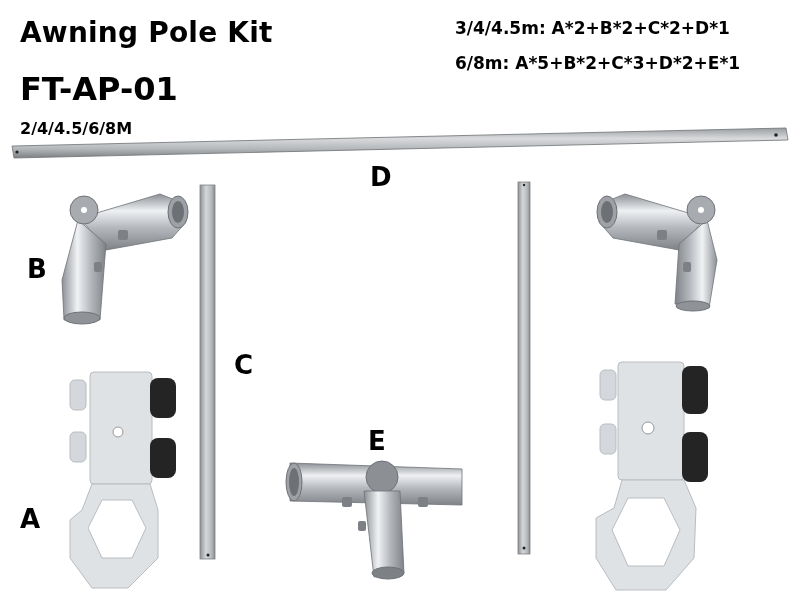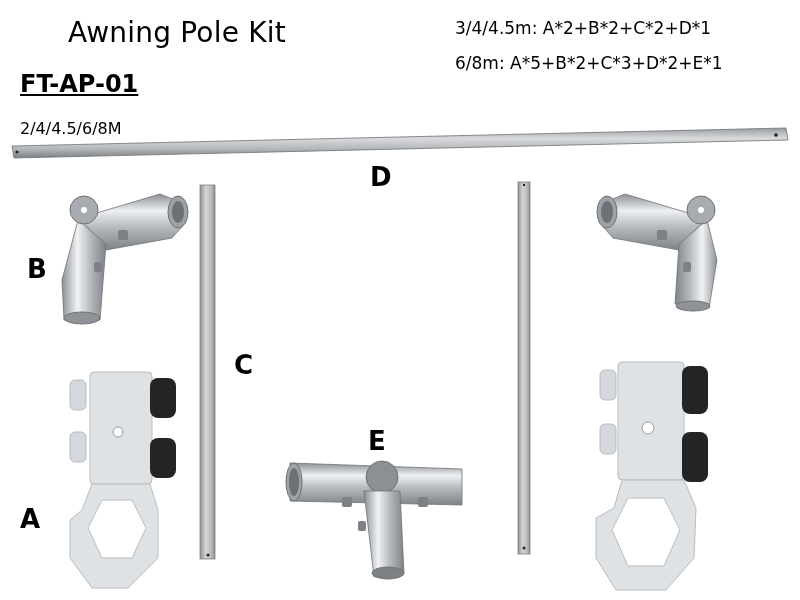--- a/index.html
+++ b/index.html
@@ -1,20 +1,20 @@
 <!DOCTYPE html>
 <html><head>
 <meta charset="utf-8">
 <style>
   html, body { margin:0; padding:0; background:#ffffff; }
   body { width:800px; height:600px; position:relative; overflow:hidden;
          font-family:"DejaVu Sans", "Liberation Sans", sans-serif; color:#000; }
-  .abs { position:absolute; }
-  .title { left:20px; top:16px; font-size:28px; font-weight:normal; letter-spacing:0.2px; white-space:nowrap;margin-left:48px; }
-  .model { left:20px; top:70px; font-size:24px; font-weight:bold; white-space:nowrap;text-decoration:underline; }
+  .abs { position:absolute;font-weight:bold; }
+  .title { left:20px; top:16px; font-size:28px; font-weight:bold; letter-spacing:0.2px; white-space:nowrap; }
+  .model { left:20px; top:70px; font-size:32px; font-weight:bold; white-space:nowrap; }
   .sizes { left:20px; top:119px; font-size:16px; white-space:nowrap; }
   .combo { left:455px; font-size:17px; white-space:nowrap; }
   .combo1 { top:18px; }
   .combo2 { top:53px; }
   .part-label { font-size:26px; font-weight:bold; line-height:1; }
   svg { position:absolute; overflow:visible; }
 </style>
 </head>
 <body>
 

